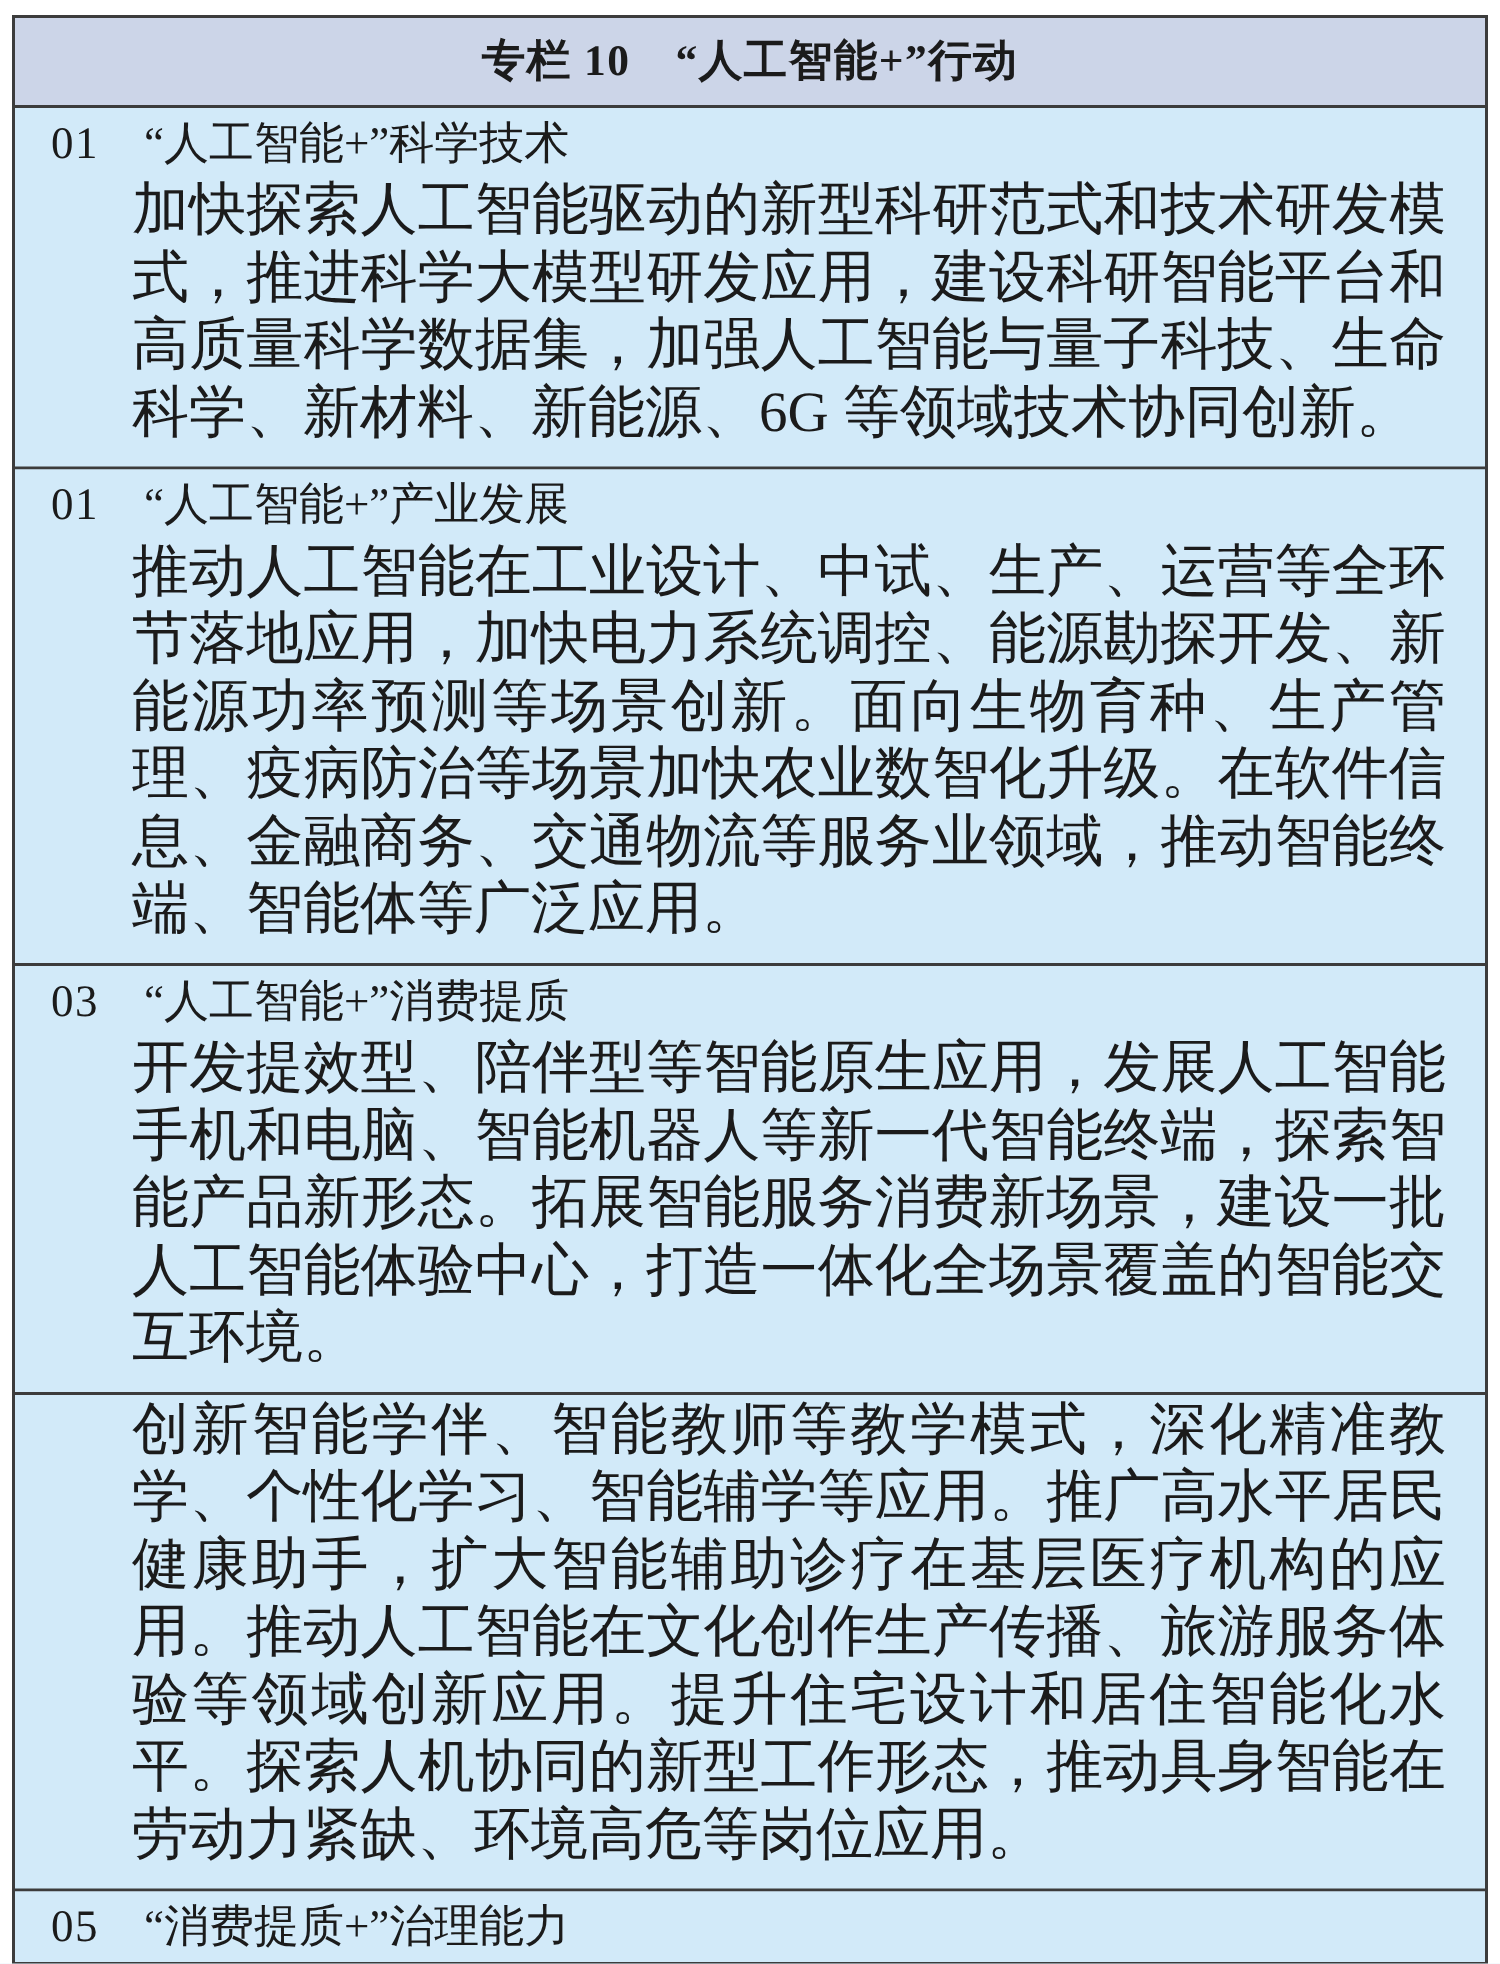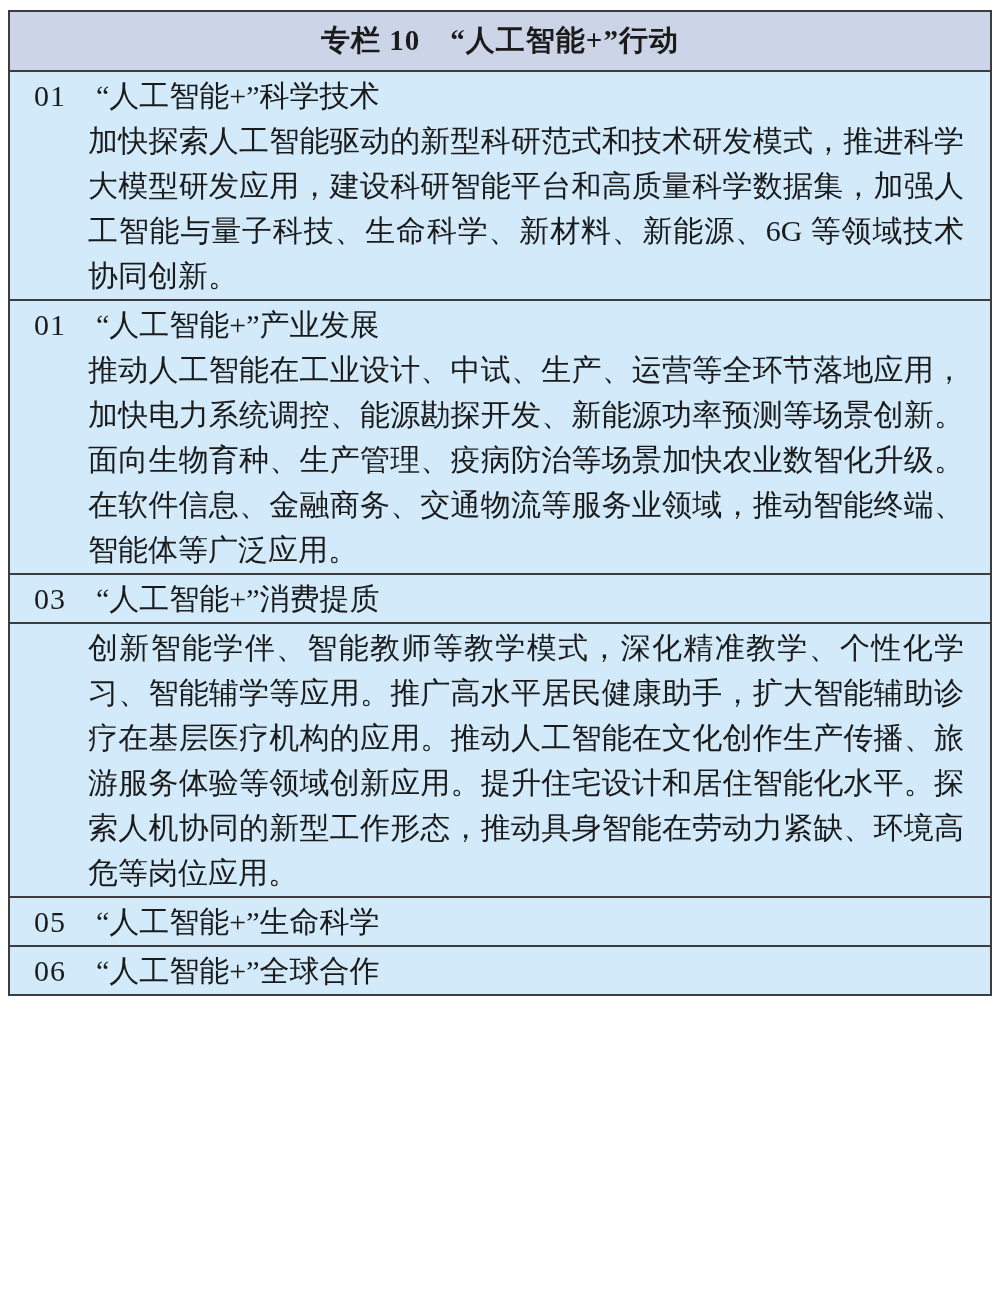--- a/index.html
+++ b/index.html
@@ -48,23 +48,23 @@
   .sec-num {
     flex: 0 0 auto;
     margin-left: 24px;
     width: 62px;
     letter-spacing: 1px;
   }
   .sec-title {
     flex: 1 1 auto;
   }
   .sec-body {
-    font-size: 30px;
+    font-size: 38px;
     line-height: 45px;
-    margin: 0 26px 0 78px;
+    margin: 0 26px 12px 78px;
     text-align: justify;
     text-justify: inter-ideograph;
   }
 </style>
 </head>
 <body>
 
 <div class="panel">
 
   <div class="panel-header">专栏 10　“人工智能+”行动</div>
@@ -83,30 +83,31 @@
       <span class="sec-title">“人工智能+”产业发展</span>
     </div>
     <div class="sec-body">推动人工智能在工业设计、中试、生产、运营等全环节落地应用，加快电力系统调控、能源勘探开发、新能源功率预测等场景创新。面向生物育种、生产管理、疫病防治等场景加快农业数智化升级。在软件信息、金融商务、交通物流等服务业领域，推动智能终端、智能体等广泛应用。</div>
   </div>
 
   <div class="section">
     <div class="sec-head">
       <span class="sec-num">03</span>
       <span class="sec-title">“人工智能+”消费提质</span>
     </div>
+    <div class="sec-body">开发提效型、陪伴型等智能原生应用，发展人工智能手机和电脑、智能机器人等新一代智能终端，探索智能产品新形态。拓展智能服务消费新场景，建设一批人工智能体验中心，打造一体化全场景覆盖的智能交互环境。</div>
   </div>
 
   <div class="section">
     <div class="sec-body">创新智能学伴、智能教师等教学模式，深化精准教学、个性化学习、智能辅学等应用。推广高水平居民健康助手，扩大智能辅助诊疗在基层医疗机构的应用。推动人工智能在文化创作生产传播、旅游服务体验等领域创新应用。提升住宅设计和居住智能化水平。探索人机协同的新型工作形态，推动具身智能在劳动力紧缺、环境高危等岗位应用。</div>
   </div>
 
   <div class="section">
     <div class="sec-head">
       <span class="sec-num">05</span>
-      <span class="sec-title">“人工智能+”生命科学</span>
+      <span class="sec-title">“消费提质+”治理能力</span>
     </div>
   </div>
 
   <div class="section">
     <div class="sec-head">
       <span class="sec-num">06</span>
       <span class="sec-title">“人工智能+”全球合作</span>
     </div>
 
   </div>

